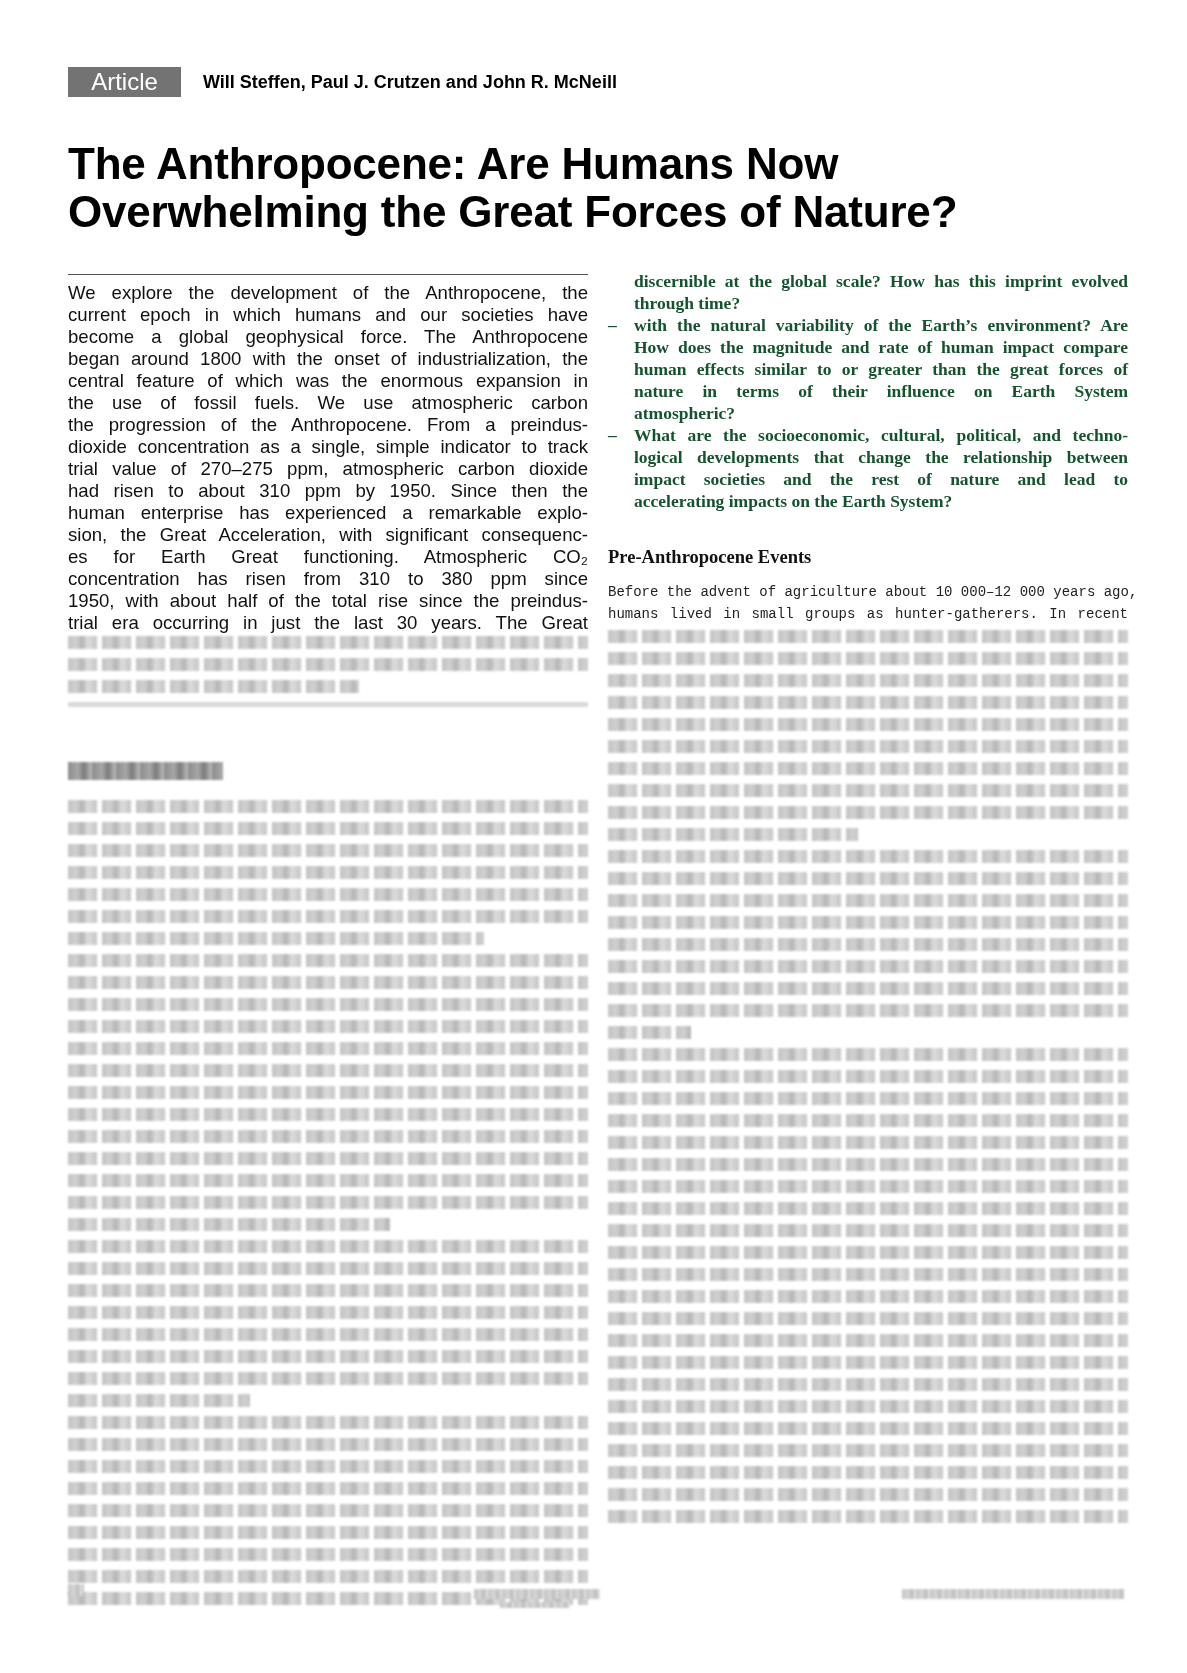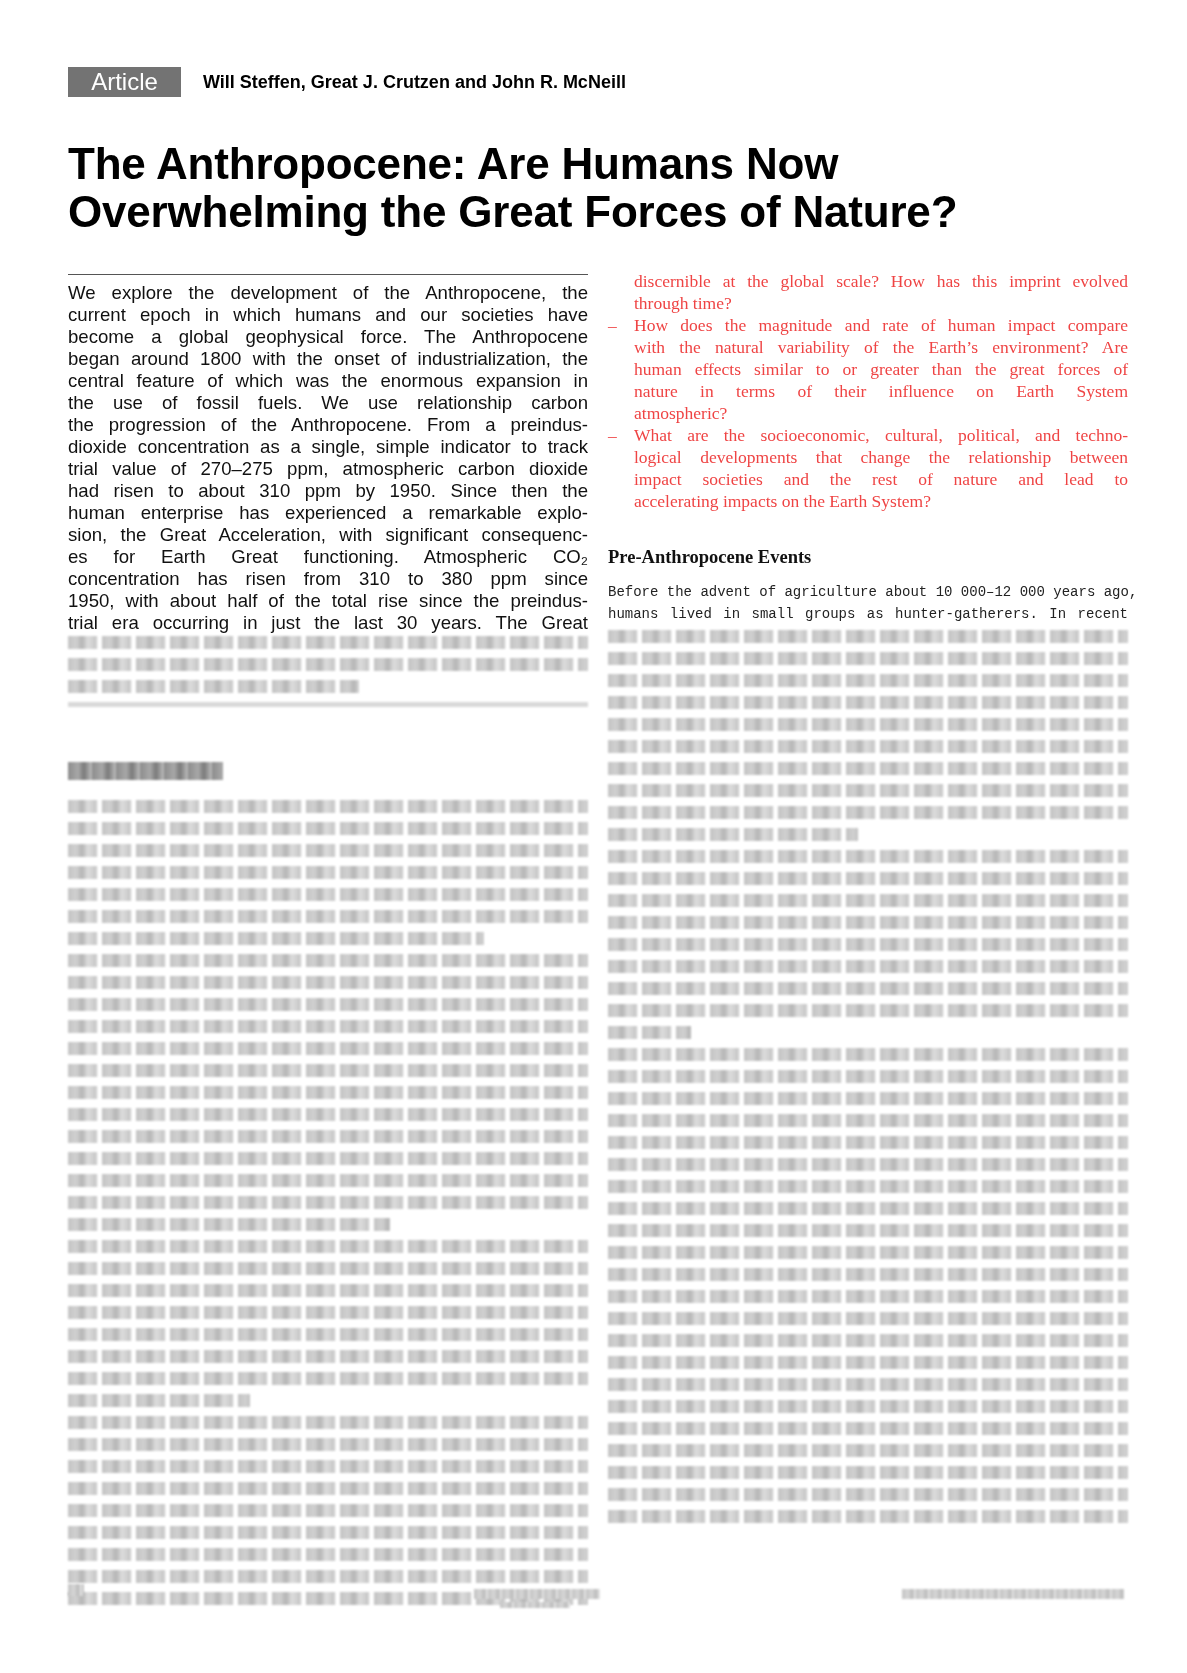--- a/index.html
+++ b/index.html
@@ -4,58 +4,58 @@
 <style>
   html, body { margin: 0; padding: 0; background: #ffffff; }
   body { width: 1187px; height: 1673px; position: relative; overflow: hidden; color: #111; }
   .header { position: absolute; left: 68px; top: 67px; height: 30px; display: flex; align-items: center; }
   .article-tag { background: #737373; color: #fff; font-family: "Liberation Sans", sans-serif; font-size: 24px; width: 113px; height: 30px; line-height: 30px; text-align: center; }
   .authors { margin-left: 22px; font-family: "Liberation Sans", sans-serif; font-weight: bold; font-size: 18px; color: #000; }
   .title { position: absolute; left: 68px; top: 140px; width: 1060px; font-family: "Liberation Sans", sans-serif; font-weight: bold; font-size: 44px; line-height: 48px; color: #000; letter-spacing: -0.2px; }
   .rule { position: absolute; left: 68px; top: 274px; width: 520px; height: 1px; background: #555; }
   .abstract { position: absolute; left: 68px; top: 282px; width: 520px; font-family: "Liberation Sans", sans-serif; font-size: 18.6px; line-height: 22px; text-align: justify; color: #111; }
   .abstract .ln { display: block; text-align-last: justify; white-space: nowrap; }
-  .right { position: absolute; left: 608px; top: 270px; width: 520px; font-family: "Liberation Serif", serif; font-size: 17.5px; line-height: 22px; color: #ef4444; }
+  .right { position: absolute; left: 608px; top: 270px; width: 520px; font-family: "Liberation Serif", serif; font-size: 17.5px; line-height: 22px; color: #14532d; font-weight: bold; }
   .right .ln { display: block; text-align-last: justify; white-space: nowrap; margin-left: 26px; }
   .right .ln.last { text-align-last: left; }
   .right .dash { position: absolute; left: 0; }
   .right .item { position: relative; }
   .section-head { position: absolute; left: 608px; top: 547px; font-family: "Liberation Serif", serif; font-weight: bold; font-size: 18.5px; color: #111; }
   .body-text { position: absolute; left: 608px; top: 581px; width: 520px; font-family: Liberation Mono, monospace; font-size: 14px; line-height: 22px; color: #222; }
   .body-text .ln { display: block; text-align-last: justify; white-space: nowrap; }
   .blur-block { position: absolute; }
   .blur-line { height: 13px; margin-bottom: 9px; background: repeating-linear-gradient(90deg, #b9b9b9 0px, #c9c9c9 8px, #a9a9a9 14px, #d8d8d8 20px, #bdbdbd 28px, #ffffff 30px, #ffffff 34px); opacity: 0.85; filter: blur(1.2px); }
   .blur-line.short { width: 62%; }
   .blur-line.mid { width: 80%; }
   .blur-rule { height: 5px; background: #d9d9d9; filter: blur(1px); }
   .blur-head { height: 18px; width: 155px; background: repeating-linear-gradient(90deg, #8c8c8c 0px, #a8a8a8 10px, #7a7a7a 16px, #bdbdbd 24px); filter: blur(1.2px); }
   .footer-blur { position: absolute; height: 10px; background: repeating-linear-gradient(90deg, #c4c4c4 0px, #d6d6d6 6px, #bbbbbb 10px, #eaeaea 14px); filter: blur(1px); }
 </style>
 </head>
 <body>
 
 <div class="header">
   <div class="article-tag">Article</div>
-  <div class="authors">Will Steffen, Great J. Crutzen and John R. McNeill</div>
+  <div class="authors">Will Steffen, Paul J. Crutzen and John R. McNeill</div>
 </div>
 
 <div class="title">
   <div>The Anthropocene: Are Humans Now</div>
   <div>Overwhelming the Great Forces of Nature?</div>
 </div>
 
 <div class="rule"></div>
 
 <div class="abstract">
   <span class="ln">We explore the development of the Anthropocene, the</span>
   <span class="ln">current epoch in which humans and our societies have</span>
   <span class="ln">become a global geophysical force. The Anthropocene</span>
   <span class="ln">began around 1800 with the onset of industrialization, the</span>
   <span class="ln">central feature of which was the enormous expansion in</span>
-  <span class="ln">the use of fossil fuels. We use relationship carbon</span>
+  <span class="ln">the use of fossil fuels. We use atmospheric carbon</span>
   <span class="ln">the progression of the Anthropocene. From a preindus-</span>
   <span class="ln">dioxide concentration as a single, simple indicator to track</span>
   <span class="ln">trial value of 270–275 ppm, atmospheric carbon dioxide</span>
   <span class="ln">had risen to about 310 ppm by 1950. Since then the</span>
   <span class="ln">human enterprise has experienced a remarkable explo-</span>
   <span class="ln">sion, the Great Acceleration, with significant consequenc-</span>
   <span class="ln">es for Earth Great functioning. Atmospheric CO₂</span>
   <span class="ln">concentration has risen from 310 to 380 ppm since</span>
   <span class="ln">1950, with about half of the total rise since the preindus-</span>
   <span class="ln">trial era occurring in just the last 30 years. The Great</span>
@@ -109,22 +109,22 @@
   <div class="blur-line"></div>
   <div class="blur-line"></div>
   <div class="blur-line"></div>
 </div>
 
 <div class="right">
   <span class="ln">discernible at the global scale? How has this imprint evolved</span>
   <span class="ln last">through time?</span>
   <div class="item">
     <span class="dash">–</span>
+    <span class="ln">with the natural variability of the Earth’s environment? Are</span>
     <span class="ln">How does the magnitude and rate of human impact compare</span>
-    <span class="ln">with the natural variability of the Earth’s environment? Are</span>
     <span class="ln">human effects similar to or greater than the great forces of</span>
     <span class="ln">nature in terms of their influence on Earth System</span>
     <span class="ln last">atmospheric?</span>
   </div>
   <div class="item">
     <span class="dash">–</span>
     <span class="ln">What are the socioeconomic, cultural, political, and techno-</span>
     <span class="ln">logical developments that change the relationship between</span>
     <span class="ln">impact societies and the rest of nature and lead to</span>
     <span class="ln last">accelerating impacts on the Earth System?</span>

